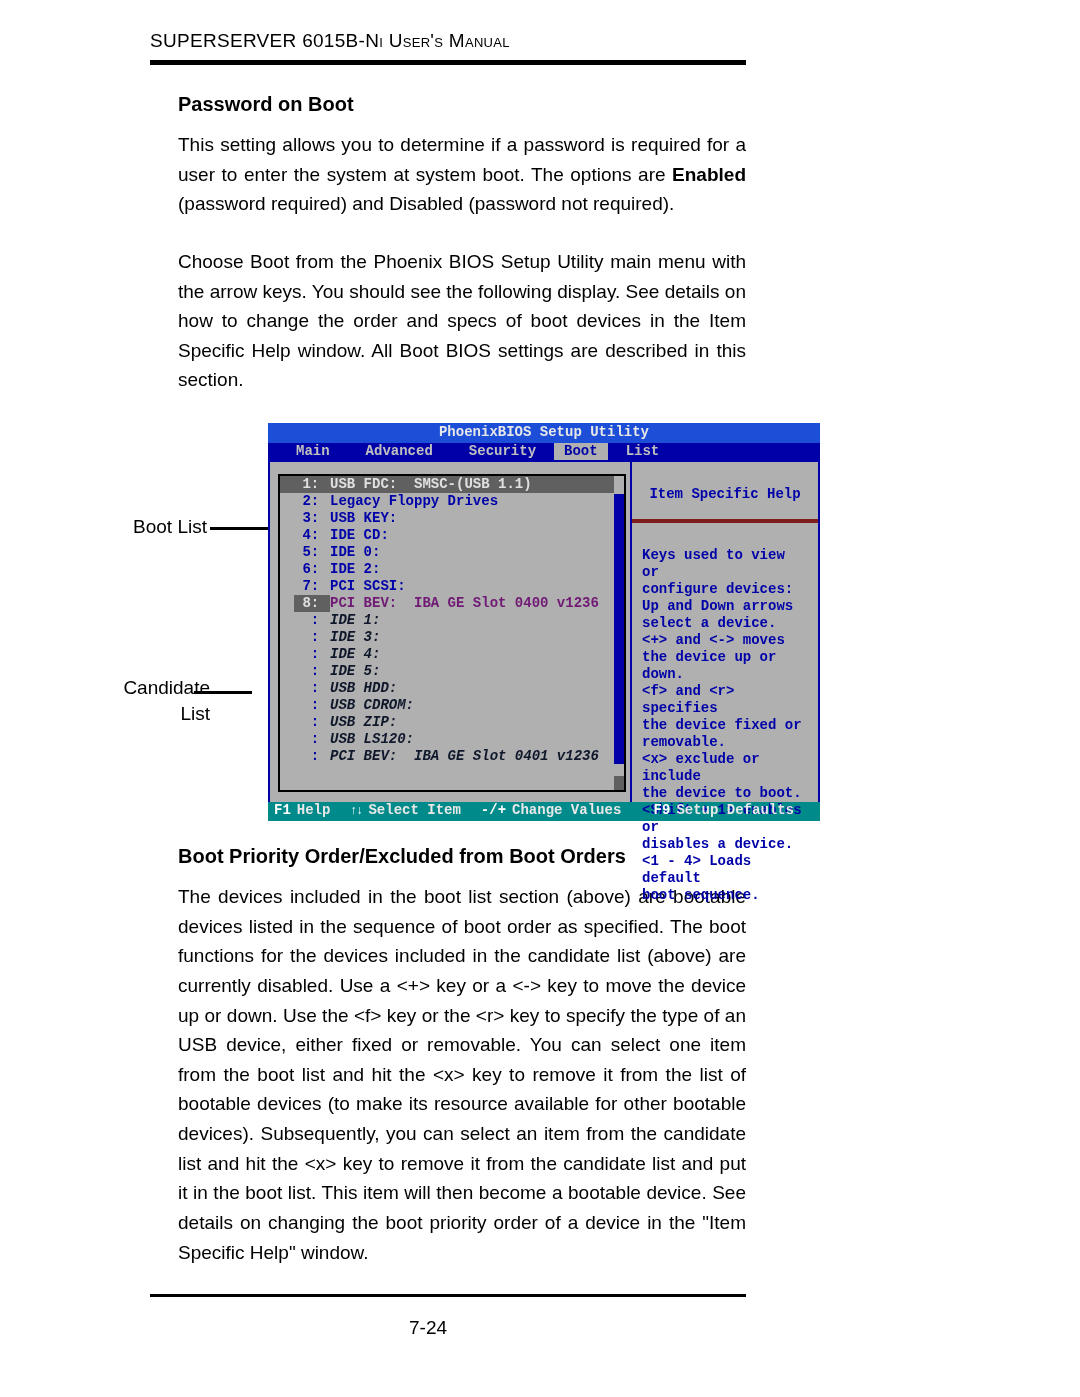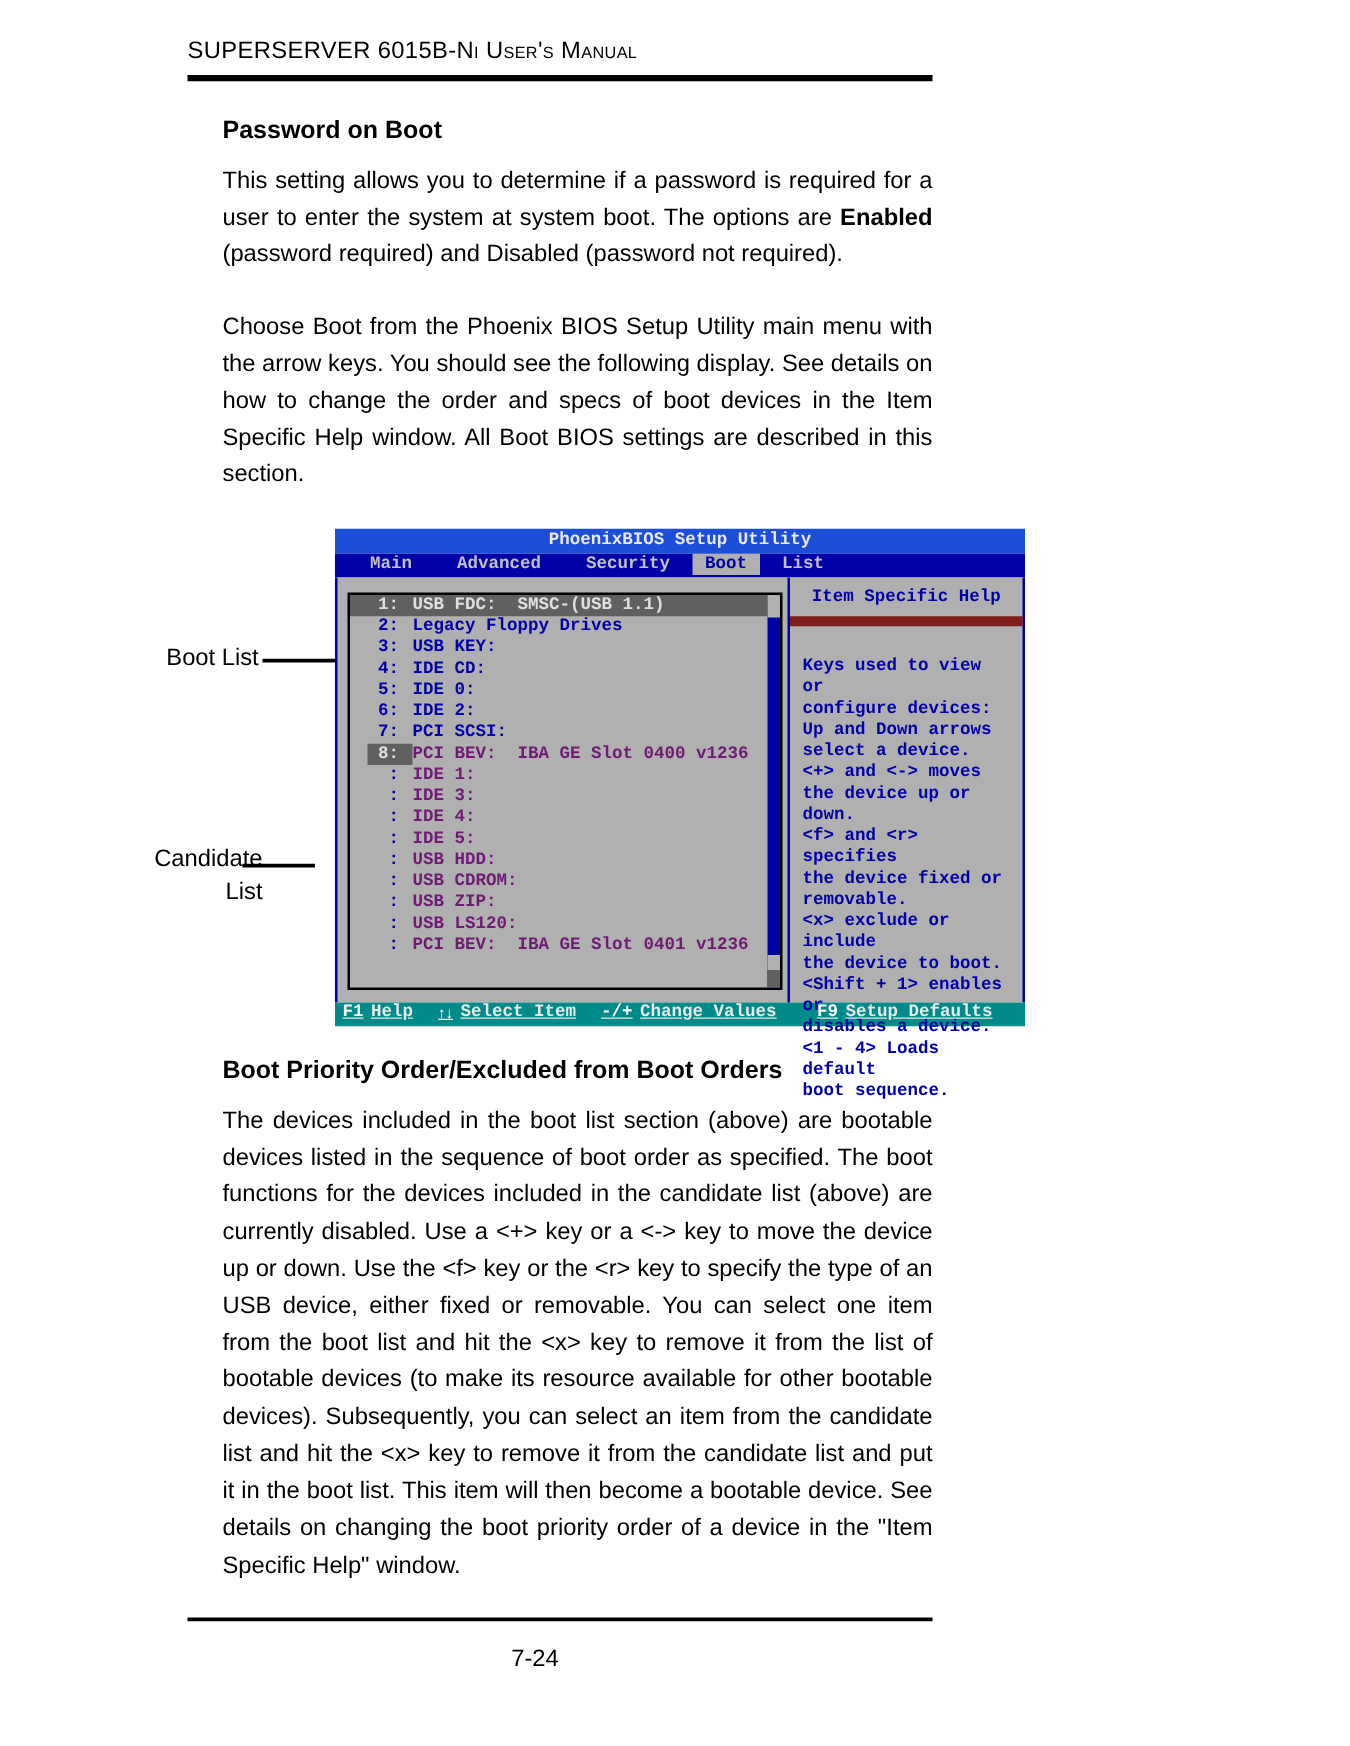--- a/index.html
+++ b/index.html
@@ -158,51 +158,51 @@
     background: #606060;
   }
   .bios-right {
     flex: 1;
     padding: 8px 10px 0 10px;
     color: #0000a8;
   }
   .bios-help-title {
     text-align: center;
     color: #0000a8;
-    padding-bottom: 6px;
-    border-bottom: 8px solid #7f1d1d;
-    margin: 0 -10px 24px -10px;
+    padding-bottom: 16px;
+    border-bottom: 4px solid #7f1d1d;
+    margin: 16px -10px 24px -10px;
   }
   .bios-help-body {
     color: #0000a8;
     white-space: pre-line;
   }
   .bios-list-row {
     display: flex;
     white-space: pre;
     padding-left: 14px;
   }
   .bios-list-row .idx { color: #0000a8; width: 36px; display: inline-block; }
   .bios-list-row .lab { color: #0000a8; }
   .bios-list-row.hi1 { background: #606060; }
   .bios-list-row.hi1 .idx { color: #e0e0e0; }
   .bios-list-row.hi1 .lab { color: #e0e0e0; }
   .bios-list-row.hi2 { }
   .bios-list-row.hi2 .idx { color: #e0e0e0; background:#606060; }
   .bios-list-row.hi2 .lab { color: #701a75; }
-  .bios-list-row.dim .lab { color: #701a75; }
+  .bios-list-row.dim .lab { color: #0f172a; font-style: italic; }
   .bios-footer {
     background: #008a8a;
     color: #e8e8e8;
     display: flex;
     padding: 0 6px 2px 6px;
     font-weight: bold;
   }
   .bios-footer .fk { color: #ffffff; margin-right: 6px; }
-  .bios-footer .seg { margin-right: 20px; display:flex; align-items:flex-start;text-decoration:underline; }
+  .bios-footer .seg { margin-right: 20px; display:flex; align-items:flex-start; }
   .bios-footer .arrow { font-family: Arial, sans-serif; font-size:12px; }
 
   .page-number {
     position: absolute;
     bottom: 58px;
     left: 0;
     width: 100%;
     text-align: center;
     font-size: 19px;
   }

